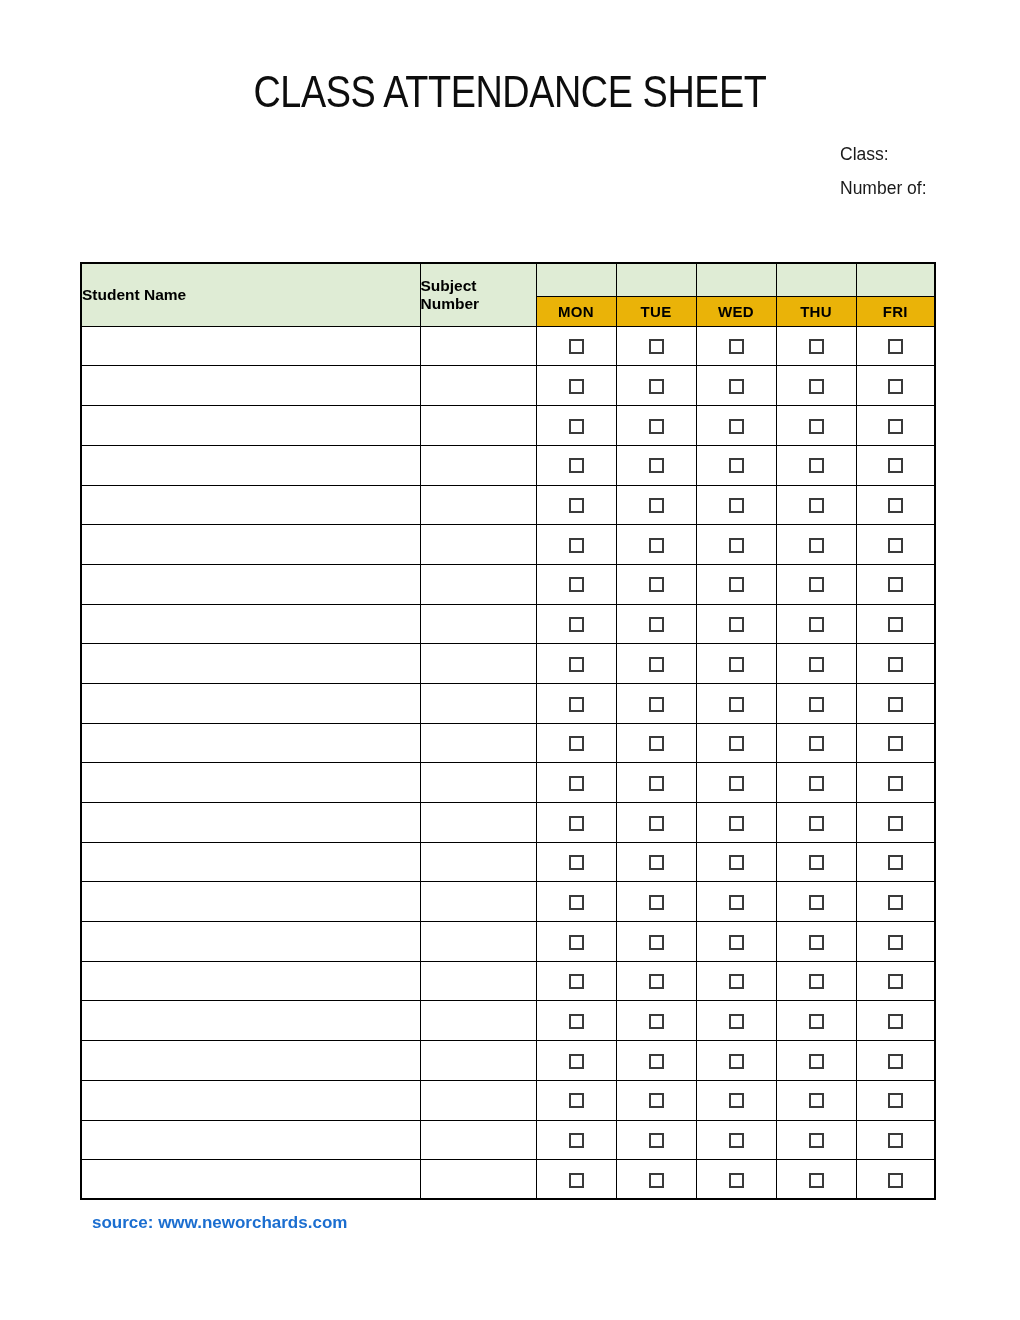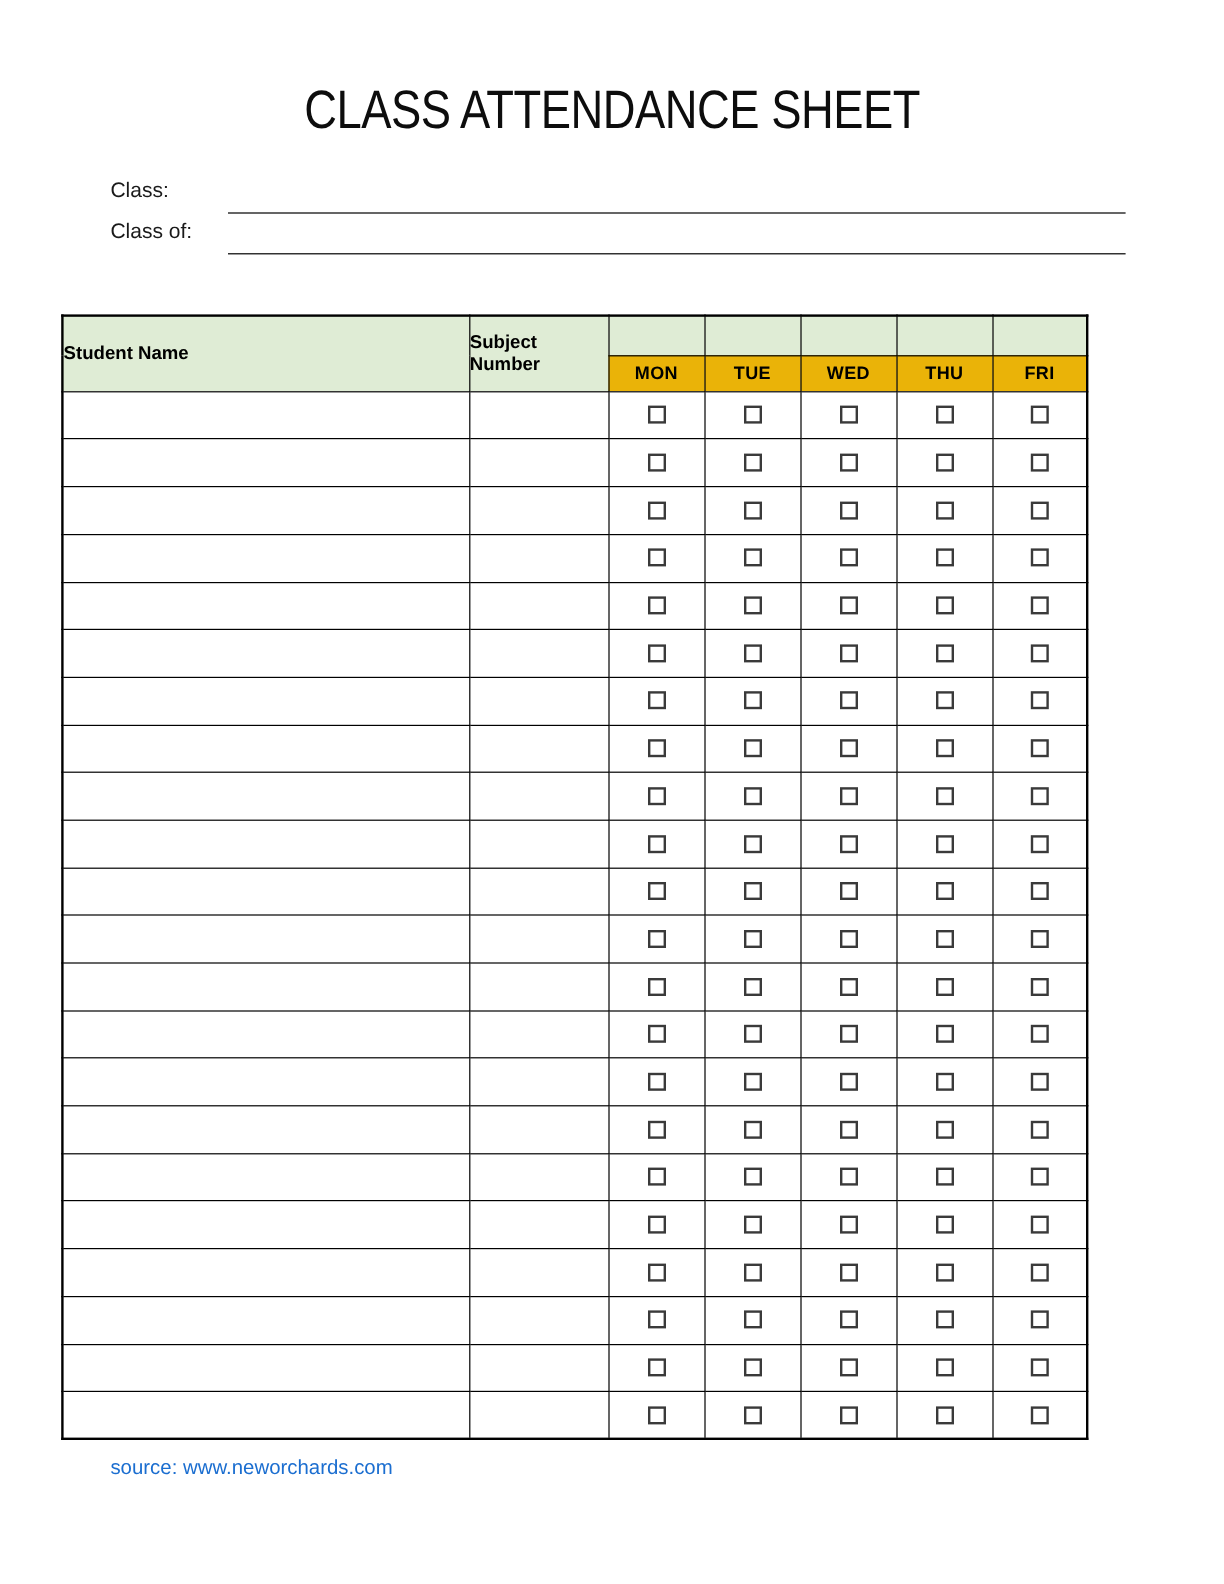--- a/index.html
+++ b/index.html
@@ -21,37 +21,37 @@
     letter-spacing:-0.5px;
     color:#0d0d0d;
     transform:scaleX(0.84);
     transform-origin:50% 50%;
     white-space:nowrap;
     line-height:1.05;
   }
 
   
   .fields { margin:29px 82px 0 92px; }
-  .field-row { display:flex; align-items:center; height:34px; }
+  .field-row { display:flex; align-items:flex-end; height:34px;flex-direction:column; }
   .field-label {
     width:98px; flex:0 0 98px;
     font-size:17.5px; color:#1a1a1a;
     padding-bottom:5px;
     white-space:nowrap;
   }
   .field-line {
     flex:1 1 auto;
     border-bottom:1.6px solid #000;
     height:100%;
     cursor:text;
   }
 
   
   table.attendance {
-    margin:50px 0 0 51px;
+    margin:50px 0 0 80px;
     width:854px;
     border-collapse:collapse;
     table-layout:fixed;
     border:2.5px solid #000;
   }
   table.attendance th, table.attendance td {
     border:1.4px solid #000;
     padding:0;
   }
   .th-name, .th-number {
@@ -85,36 +85,37 @@
     background:#fff;
     vertical-align:middle;
     cursor:pointer;
   }
 
   
   .source-line {
     margin:13px 0 0 92px;
     font-size:17px;
     color:#1b6ed0;
+    font-weight:bold;
   }
 </style>
 </head>
 <body>
 
 <div class="page">
 
   <div class="doc-title">CLASS ATTENDANCE SHEET</div>
 
   <div class="fields">
     <div class="field-row">
       <div class="field-label">Class:</div>
       <div class="field-line"></div>
     </div>
     <div class="field-row">
-      <div class="field-label">Class of:</div>
+      <div class="field-label">Number of:</div>
       <div class="field-line"></div>
     </div>
   </div>
 
   <table class="attendance">
     <colgroup>
       <col style="width:339px">
       <col style="width:116px">
       <col style="width:80px">
       <col style="width:80px">

